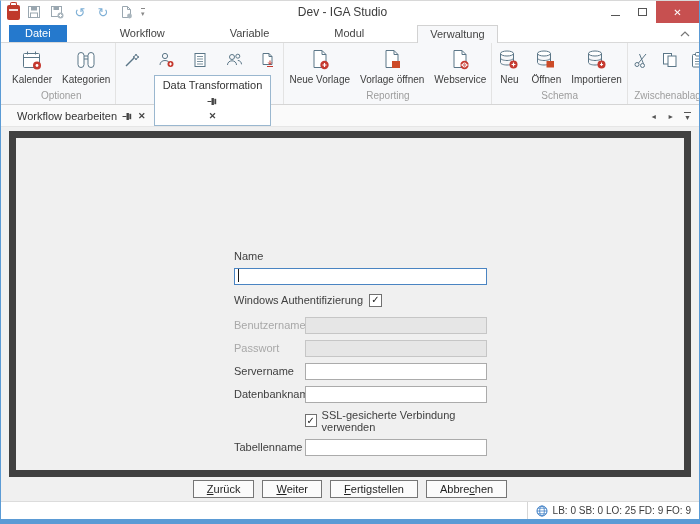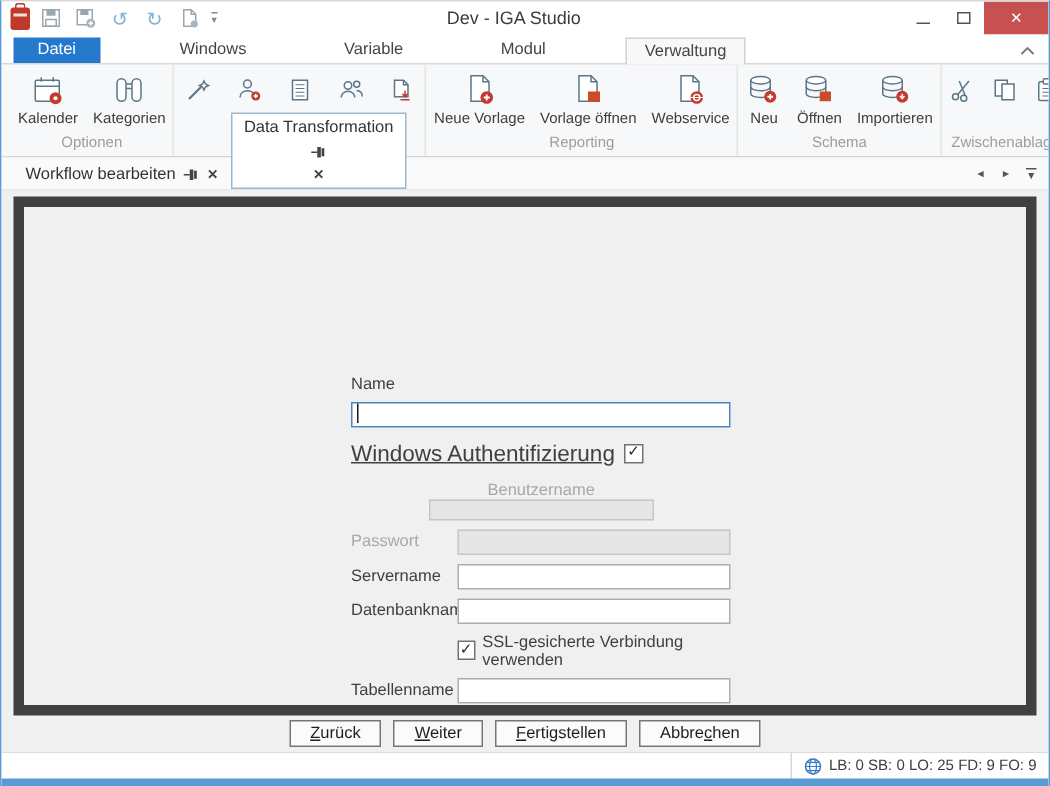--- a/index.html
+++ b/index.html
@@ -52,21 +52,21 @@
   
   .content{ flex:1 1 auto; background:#f0f0f0; position:relative; }
   .panel{ position:absolute; left:8px; right:8px; top:4px; bottom:24px; border:7px solid #404040; background:#f0f0f0;}
   .form{ position:absolute; left:218px; top:112px; width:253px; }
   .flabel-top{ font-size:11px; color:#404040; margin-bottom:4px; display:block;}
   .tinput{ height:17px; border:1px solid #ababab; background:#fff; font-size:11px; padding:0 3px; font-family:"Liberation Sans",sans-serif; width:100%;}
   .name-wrap{ position:relative; }
   .name-wrap .tinput{ border-color:#4a84c2; }
   .caret{ position:absolute; left:4px; top:3px; bottom:3px; width:1px; background:#1a1a1a;}
   .chkrow{ display:flex; align-items:center; gap:6px; margin-top:9px;}
-  .chkrow .clabel{ font-size:15px; color:#404040;text-decoration:underline;}
+  .chkrow .clabel{ font-size:11px; color:#404040;}
   .checkbox{ width:13px; height:13px; border:1px solid #707070; background:#fff; display:flex; align-items:center; justify-content:center; font-size:10px; color:#222; line-height:1; }
   .frow{ display:flex; align-items:center; margin-top:6px;}
   .frow .flabel{ width:71px; font-size:11px; color:#404040; flex:0 0 auto;}
   .frow .flabel.dis{ color:#a8a8a8;}
   .frow .tinput{ flex:1; width:auto;}
   .tinput.dis{ background:#e6e6e6; border-color:#c6c6c6;}
   .sslrow{ margin-left:71px; margin-top:6px; display:flex; align-items:center; gap:5px;}
   .sslrow .clabel{ font-size:11px; color:#404040;}
   .wizard{ position:absolute; left:0; right:0; bottom:3px; display:flex; justify-content:center; gap:8px;}
   .wbtn{ height:18px; min-width:58px; padding:0 13px; background:#fbfbfb; border:1px solid #767676; font-size:11px; color:#1f1f1f; font-family:"Liberation Sans",sans-serif;}
@@ -118,21 +118,21 @@
         </div>
       <div class="wc max">
           <span></span>
         </div>
       <div class="wc close">✕</div>
     </div>
   </div>
 
   <div class="ribbon-tabs">
     <div class="rtab file">Datei</div>
-    <div class="rtab">Windows</div>
+    <div class="rtab">Workflow</div>
     <div class="rtab">Variable</div>
     <div class="rtab">Modul</div>
     <div class="rtab selected">Verwaltung</div>
     <div class="ribbon-collapse">
       <svg width="12" height="10" viewBox="0 0 12 10">
           <polyline points="2,7 6,3 10,7" fill="none" stroke="#777" stroke-width="1.2"></polyline>
         </svg>
     </div>
   </div>
 
@@ -360,21 +360,21 @@
         <div class="name-wrap">
           <input class="tinput" type="text" value="" style="">
           <span class="caret"></span>
         </div>
 
         <div class="chkrow">
           <span class="clabel">Windows Authentifizierung</span>
           <span class="checkbox">✓</span>
         </div>
 
-        <div class="frow" style="margin-top:10px;flex-direction:column;">
+        <div class="frow" style="margin-top:10px;">
           <span class="flabel dis">Benutzername</span>
           <input class="tinput dis" type="text" disabled="" value="" style="">
         </div>
         <div class="frow">
           <span class="flabel dis">Passwort</span>
           <input class="tinput dis" type="text" disabled="" value="" style="">
         </div>
         <div class="frow">
           <span class="flabel">Servername</span>
           <input class="tinput" type="text" value="" style="">

